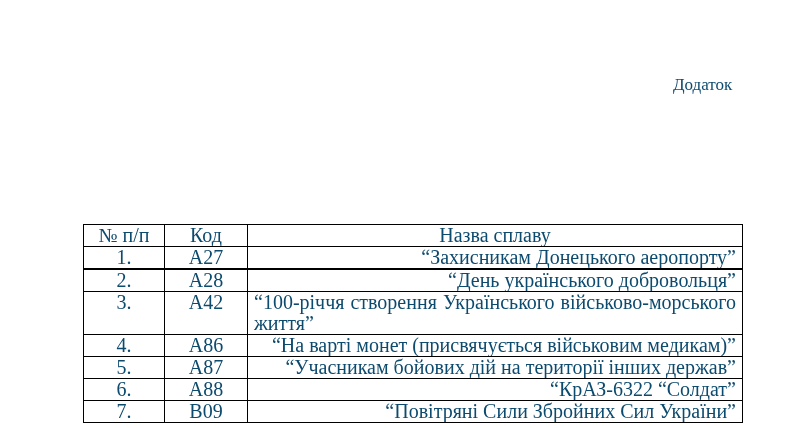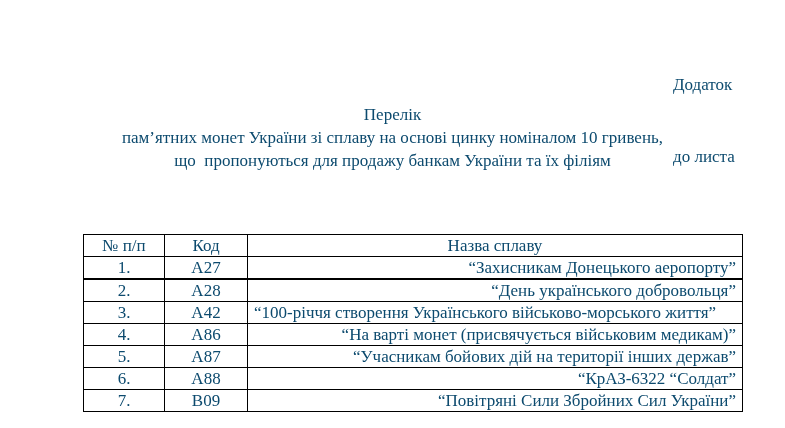--- a/index.html
+++ b/index.html
@@ -32,25 +32,25 @@
     width: 785px;
     text-align: center;
     line-height: 23px;
   }
   .title-line {
     white-space: pre; 
   }
   table.coins {
     position: absolute;
     left: 83px;
-    top: 234px;
+    top: 224px;
     width: 659px;
     border-collapse: collapse;
     table-layout: fixed;
-    font-size: 17px;
+    font-size: 20px;
   }
   .coins col.c-num  { width: 81px; }
   .coins col.c-code { width: 83px; }
   .coins col.c-name { width: 495px; }
   .coins th, .coins td {
     border: 1px solid #000;
     padding: 0 4px;
     line-height: 21px;
     text-align: center;
     vertical-align: top;
@@ -70,28 +70,22 @@
     border-bottom-width: 2px;
   }
 </style>
 </head>
 <body>
 
 <div class="page">
 
   <div class="corner-note">
     <div class="title-line">Додаток</div>
-    <div class="title-line">до листа</div>
   </div>
 
-  <div class="title-block">
-    <div class="title-line">Перелік</div>
-    <div class="title-line">пам’ятних монет України зі сплаву на основі цинку номіналом 10 гривень,</div>
-    <div class="title-line">що  пропонуються для продажу банкам України та їх філіям</div>
-  </div>
 
   <table class="coins">
     <colgroup>
       <col class="c-num">
       <col class="c-code">
       <col class="c-name">
     </colgroup>
     <thead>
       <tr>
         <th>№ п/п</th>

